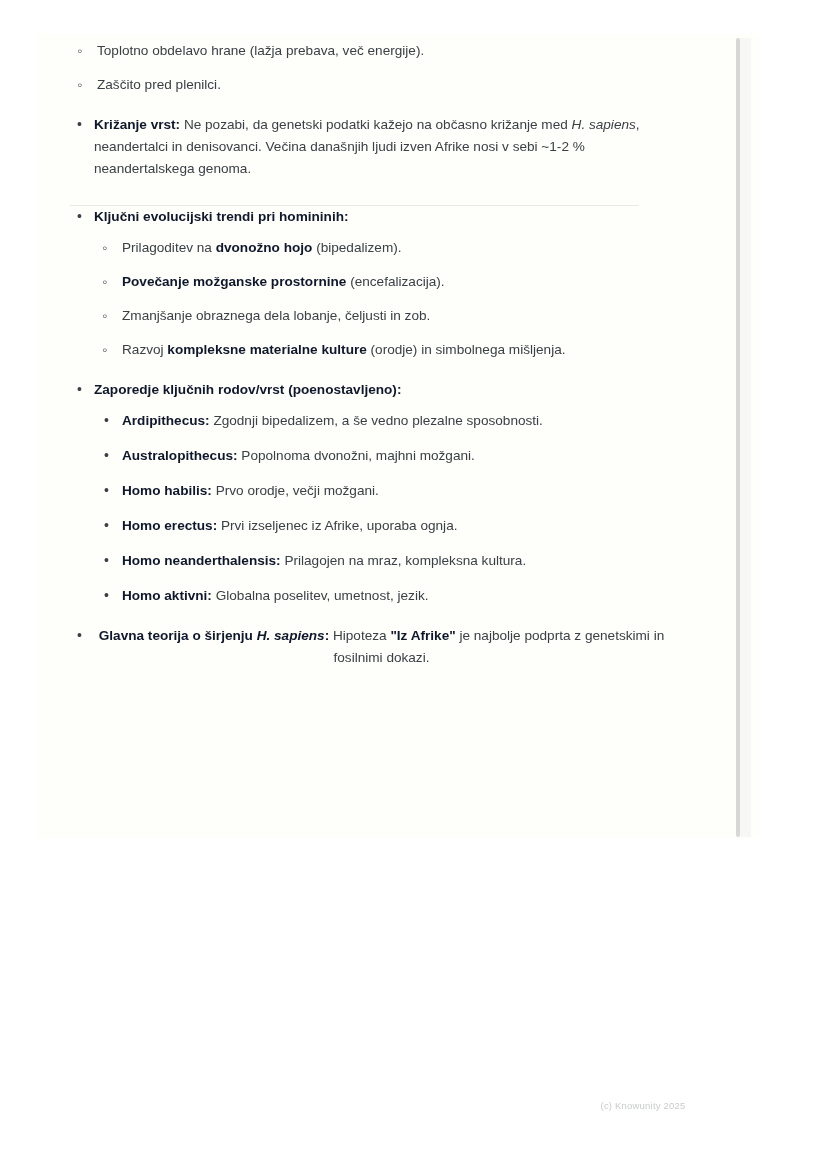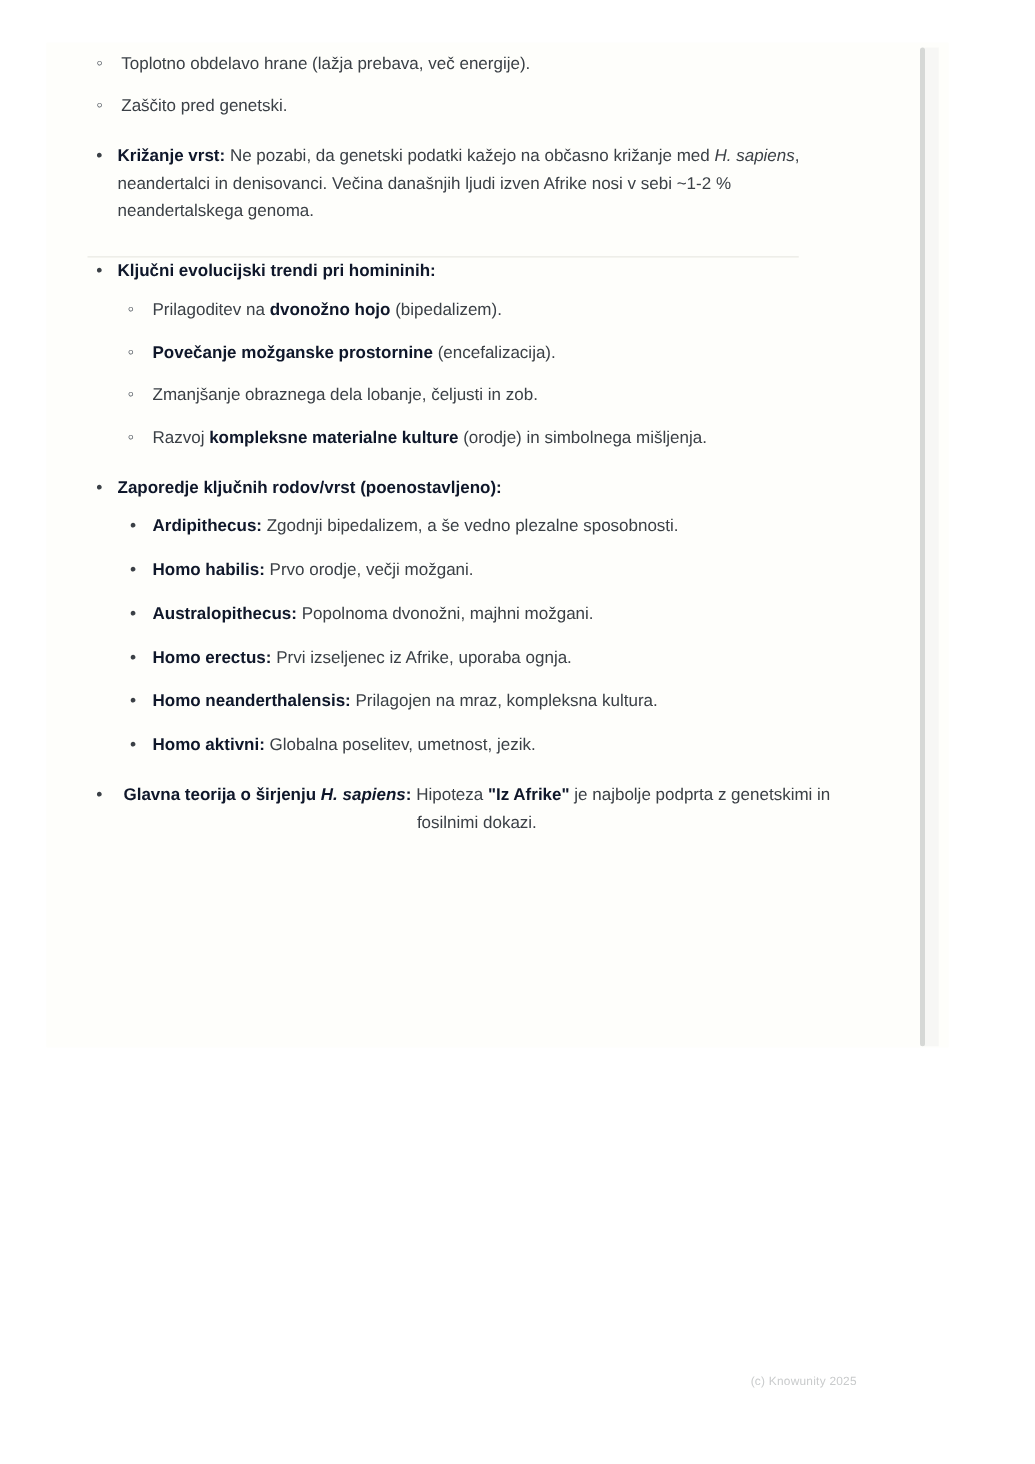--- a/index.html
+++ b/index.html
@@ -186,21 +186,21 @@
     <div class="scrollbar-thumb"></div>
 
     <div class="doc-inner">
       <div class="content">
 
         <ul class="lvl2" style="margin-top:6px;">
           <li>
             <span>Toplotno obdelavo hrane (lažja prebava, več energije).</span>
           </li>
           <li>
-            <span>Zaščito pred genetski.</span>
+            <span>Zaščito pred plenilci.</span>
           </li>
         </ul>
 
         <div class="block-gap"></div>
 
         <ul class="lvl1">
           <li>
             <b>Križanje vrst:</b><span> Ne pozabi, da genetski podatki kažejo na občasno križanje med </span><i>H. sapiens</i><span>, neandertalci in denisovanci. Večina današnjih ljudi izven Afrike nosi v sebi ~1-2 % neandertalskega genoma.</span>
           </li>
         </ul>
@@ -228,24 +228,24 @@
             </ul>
           </li>
 
           <li style="margin-top:18px;">
             <b>Zaporedje ključnih rodov/vrst (poenostavljeno):</b>
             <ul class="lvl2-disc">
               <li>
                 <b>Ardipithecus:</b><span> Zgodnji bipedalizem, a še vedno plezalne sposobnosti.</span>
               </li>
               <li>
+                <b>Australopithecus:</b><span> Popolnoma dvonožni, majhni možgani.</span>
+              </li>
+              <li>
                 <b>Homo habilis:</b><span> Prvo orodje, večji možgani.</span>
-              </li>
-              <li>
-                <b>Australopithecus:</b><span> Popolnoma dvonožni, majhni možgani.</span>
               </li>
               <li>
                 <b>Homo erectus:</b><span> Prvi izseljenec iz Afrike, uporaba ognja.</span>
               </li>
               <li>
                 <b>Homo neanderthalensis:</b><span> Prilagojen na mraz, kompleksna kultura.</span>
               </li>
               <li>
                 <b>Homo aktivni:</b><span> Globalna poselitev, umetnost, jezik.</span>
               </li>

